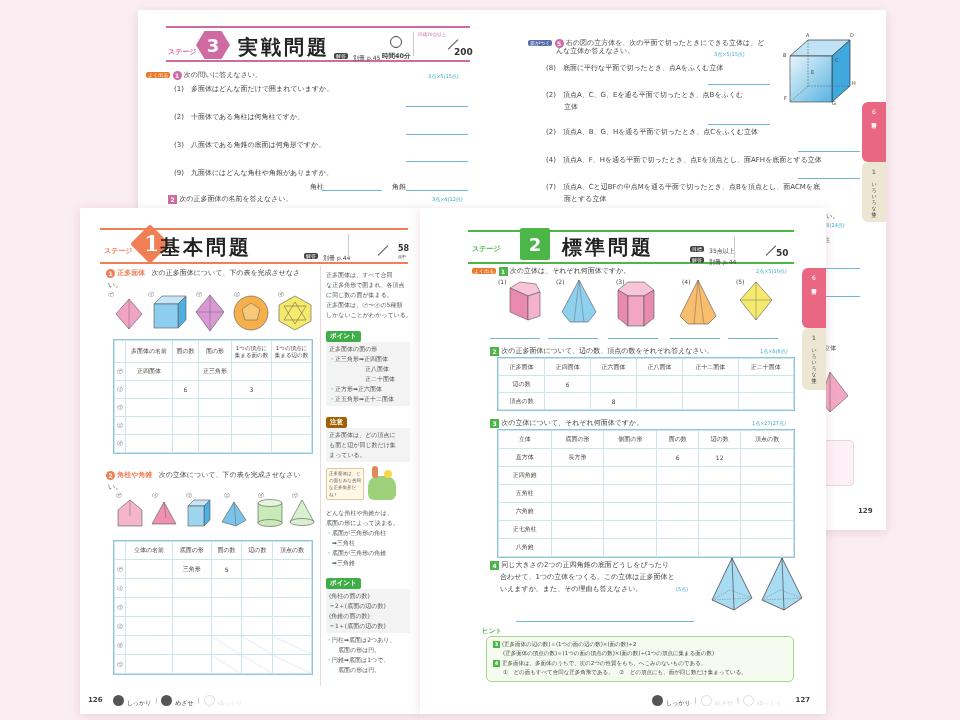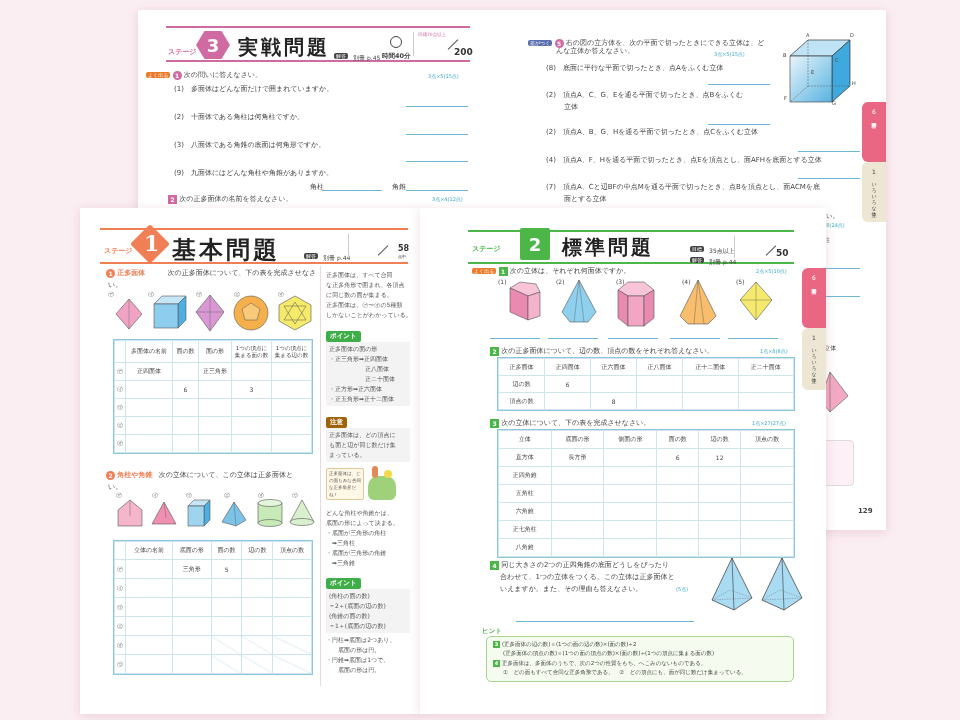--- a/index.html
+++ b/index.html
@@ -135,34 +135,34 @@
     <span class="vert">いろいろな立体</span>
   </div>
 </div>
 
 <div class="page" style="left:80px;top:208px;width:340px;height:506px;">
   <div class="abs" style="left:20px;top:20px;width:308px;height:2px;background:#f07f55"></div>
   <div class="abs" style="left:20px;top:54px;width:308px;height:2px;background:#f07f55"></div>
   <div class="abs stage-lbl" style="left:24px;top:38px;color:#f07f55">ステージ</div>
   <div class="abs" style="left:52px;top:18px;width:36px;height:36px;background:#f07f55;transform:rotate(45deg) scale(.78);border-radius:3px"></div>
   <div class="abs" style="left:64px;top:22px;color:#fff;font-size:22px;font-weight:bold;font-family:'DejaVu Serif',serif">1</div>
-  <div class="abs title" style="left:92px;top:26px;font-size:24px;color:#222">基本問題</div>
+  <div class="abs title" style="left:80px;top:26px;font-size:20px;color:#222">基本問題</div>
   <div class="abs" style="left:224px;top:37px">
     <span class="tag" style="background:#444">解答</span>
     <span class="ts">別冊 p.44</span>
   </div>
   <div class="abs" style="left:268px;top:26px;width:1px;height:24px;background:#ccc"></div>
   <div class="abs" style="left:296px;top:42px;width:14px;height:1px;background:#555;transform:rotate(-45deg)"></div>
   <div class="abs" style="left:318px;top:36px;font-size:8px;font-weight:bold">58</div>
   <div class="abs" style="left:318px;top:46px;font-size:4px">点中</div>
 
   <div class="abs t" style="left:26px;top:60px">
     <span class="numcirc" style="background:#f07f55">1</span>
     <span style="color:#f07f55;font-weight:bold">正多面体</span>
-    <span style="margin-left:20px">次の正多面体について、下の表を完成させなさ</span>
+    <span style="margin-left:4px">次の正多面体について、下の表を完成させなさ</span>
   </div>
   <div class="abs t" style="left:28px;top:72px">い。</div>
 
   <div class="abs ts" style="left:28px;top:82px">㋐</div>
   <div class="abs ts" style="left:68px;top:82px">㋑</div>
   <div class="abs ts" style="left:116px;top:82px">㋒</div>
   <div class="abs ts" style="left:154px;top:82px">㋓</div>
   <div class="abs ts" style="left:198px;top:82px">㋔</div>
   <svg class="abs" style="left:34px;top:90px" width="30" height="32">
       <polygon points="15,1 28,16 15,31 2,16" fill="#f1a3c6" stroke="#555" stroke-width=".6"></polygon>
@@ -237,21 +237,21 @@
       <td></td>
       <td></td>
       <td></td>
     </tr>
   </tbody>
     </table>
 
   <div class="abs t" style="left:26px;top:262px">
     <span class="numcirc" style="background:#f07f55">2</span>
     <span style="color:#f07f55;font-weight:bold">角柱や角錐</span>
-    <span style="margin-left:4px">次の立体について、この立体は正多面体と</span>
+    <span style="margin-left:4px">次の立体について、下の表を完成させなさい</span>
   </div>
   <div class="abs t" style="left:28px;top:274px">い。</div>
   <div class="abs ts" style="left:36px;top:283px">㋐</div>
   <div class="abs ts" style="left:72px;top:283px">㋑</div>
   <div class="abs ts" style="left:106px;top:283px">㋒</div>
   <div class="abs ts" style="left:144px;top:283px">㋓</div>
   <div class="abs ts" style="left:178px;top:283px">㋔</div>
   <div class="abs ts" style="left:212px;top:283px">㋕</div>
   <svg class="abs" style="left:36px;top:290px" width="28" height="30">
       <polygon points="2,12 14,2 26,12 26,28 2,28" fill="#f5b5ca" stroke="#555" stroke-width=".6"></polygon>
@@ -391,20 +391,28 @@
       <div class="side-note">＝1＋(底面の辺の数)</div>
     </div>
     <div style="margin-top:2px">
       <div class="side-note">・円柱➡底面は2つあり、</div>
       <div class="side-note">　　底面の形は円。</div>
       <div class="side-note">・円錐➡底面は1つで、</div>
       <div class="side-note">　　底面の形は円。</div>
     </div>
   </div>
 
+  <div class="abs" style="left:8px;top:482px;display:flex;align-items:center;gap:4px">
+    <span class="ts" style="font-weight:bold;font-size:7px;margin-right:6px">126</span>
+    <span><span class="footer-icon"></span><span class="ts">しっかり</span></span>
+    <span class="ts" style="color:#999">|</span>
+    <span><span class="footer-icon"></span><span class="ts">めざせ</span></span>
+    <span class="ts" style="color:#999">|</span>
+    <span><span class="footer-icon faint"></span><span class="ts" style="color:#ddd">ゆっくり</span></span>
+  </div>
 </div>
 
 <div class="page" style="left:420px;top:208px;width:406px;height:506px;">
   <div class="abs" style="left:48px;top:22px;width:326px;height:2px;background:#4cb648"></div>
   <div class="abs" style="left:48px;top:54px;width:326px;height:2px;background:#4cb648"></div>
   <div class="abs stage-lbl" style="left:52px;top:36px;color:#4cb648">ステージ</div>
   <div class="abs" style="left:100px;top:20px;width:30px;height:32px;background:#4cb648;border-radius:2px;display:flex;align-items:center;justify-content:center;color:#fff;font-size:18px;font-weight:bold">2</div>
   <div class="abs title" style="left:142px;top:26px;font-size:20px;color:#222">標準問題</div>
   <div class="abs" style="left:270px;top:30px">
     <span class="tag" style="background:#444">目標</span>
@@ -490,21 +498,21 @@
       <td>8</td>
       <td></td>
       <td></td>
       <td></td>
     </tr>
   </tbody>
     </table>
 
   <div class="abs t" style="left:70px;top:210px">
     <span class="numsq" style="background:#4cb648">3</span>
-    <span>次の立体について、下の表を完成させなさい。</span>
+    <span>次の立体について、それぞれ何面体ですか。</span>
   </div>
   <div class="abs blue-small" style="left:332px;top:212px">1点×27(27点)</div>
   <table class="grid outer" style="left:78px;top:222px;width:296px">
     <tbody>
         <tr style="height:18px">
       <td>立体</td>
       <td>底面の形</td>
       <td>側面の形</td>
       <td>面の数</td>
       <td>辺の数</td>
@@ -581,20 +589,28 @@
   <div class="ans-line" style="left:96px;top:413px;width:178px"></div>
 
   <div class="abs" style="left:62px;top:419px;font-size:6.5px;font-weight:bold;color:#4cb648">ヒント</div>
   <div class="abs" style="left:66px;top:428px;width:308px;height:46px;border:1px solid #a9d68f;border-radius:5px;background:#f5fbef;padding:2px 6px">
     <div class="ts" style="line-height:9px"><span class="numsq" style="background:#4cb648;width:7px;height:7px;line-height:7px;font-size:5px">3</span> <span style="font-size:5.5px">(正多面体の辺の数)＝(1つの面の辺の数)×(面の数)÷2</span></div>
     <div class="ts" style="line-height:9px;font-size:5.5px;padding-left:10px">(正多面体の頂点の数)＝(1つの面の頂点の数)×(面の数)÷(1つの頂点に集まる面の数)</div>
     <div class="ts" style="line-height:9px"><span class="numsq" style="background:#4cb648;width:7px;height:7px;line-height:7px;font-size:5px">4</span> <span style="font-size:5.5px">正多面体は、多面体のうちで、次の2つの性質をもち、へこみのないものである。</span></div>
     <div class="ts" style="line-height:9px;font-size:5.5px;padding-left:10px">①　どの面もすべて合同な正多角形である。　②　どの頂点にも、面が同じ数だけ集まっている。</div>
   </div>
 
+  <div class="abs" style="left:232px;top:482px;display:flex;align-items:center;gap:4px">
+    <span><span class="footer-icon"></span><span class="ts">しっかり</span></span>
+    <span class="ts" style="color:#999">|</span>
+    <span><span class="footer-icon faint"></span><span class="ts" style="color:#ddd">めざせ</span></span>
+    <span class="ts" style="color:#999">|</span>
+    <span><span class="footer-icon faint"></span><span class="ts" style="color:#ddd">ゆっくり</span></span>
+    <span class="ts" style="font-weight:bold;font-size:7px;margin-left:10px">127</span>
+  </div>
 
   <div class="side-tab" style="left:382px;top:60px;width:24px;height:60px;background:#ea6784">
     <span>6</span>
     <span class="vert">空間図形</span>
   </div>
   <div class="side-tab" style="left:382px;top:120px;width:24px;height:62px;background:#ece6d3;color:#444">
     <span>1</span>
     <span class="vert">いろいろな立体</span>
   </div>
 </div>

